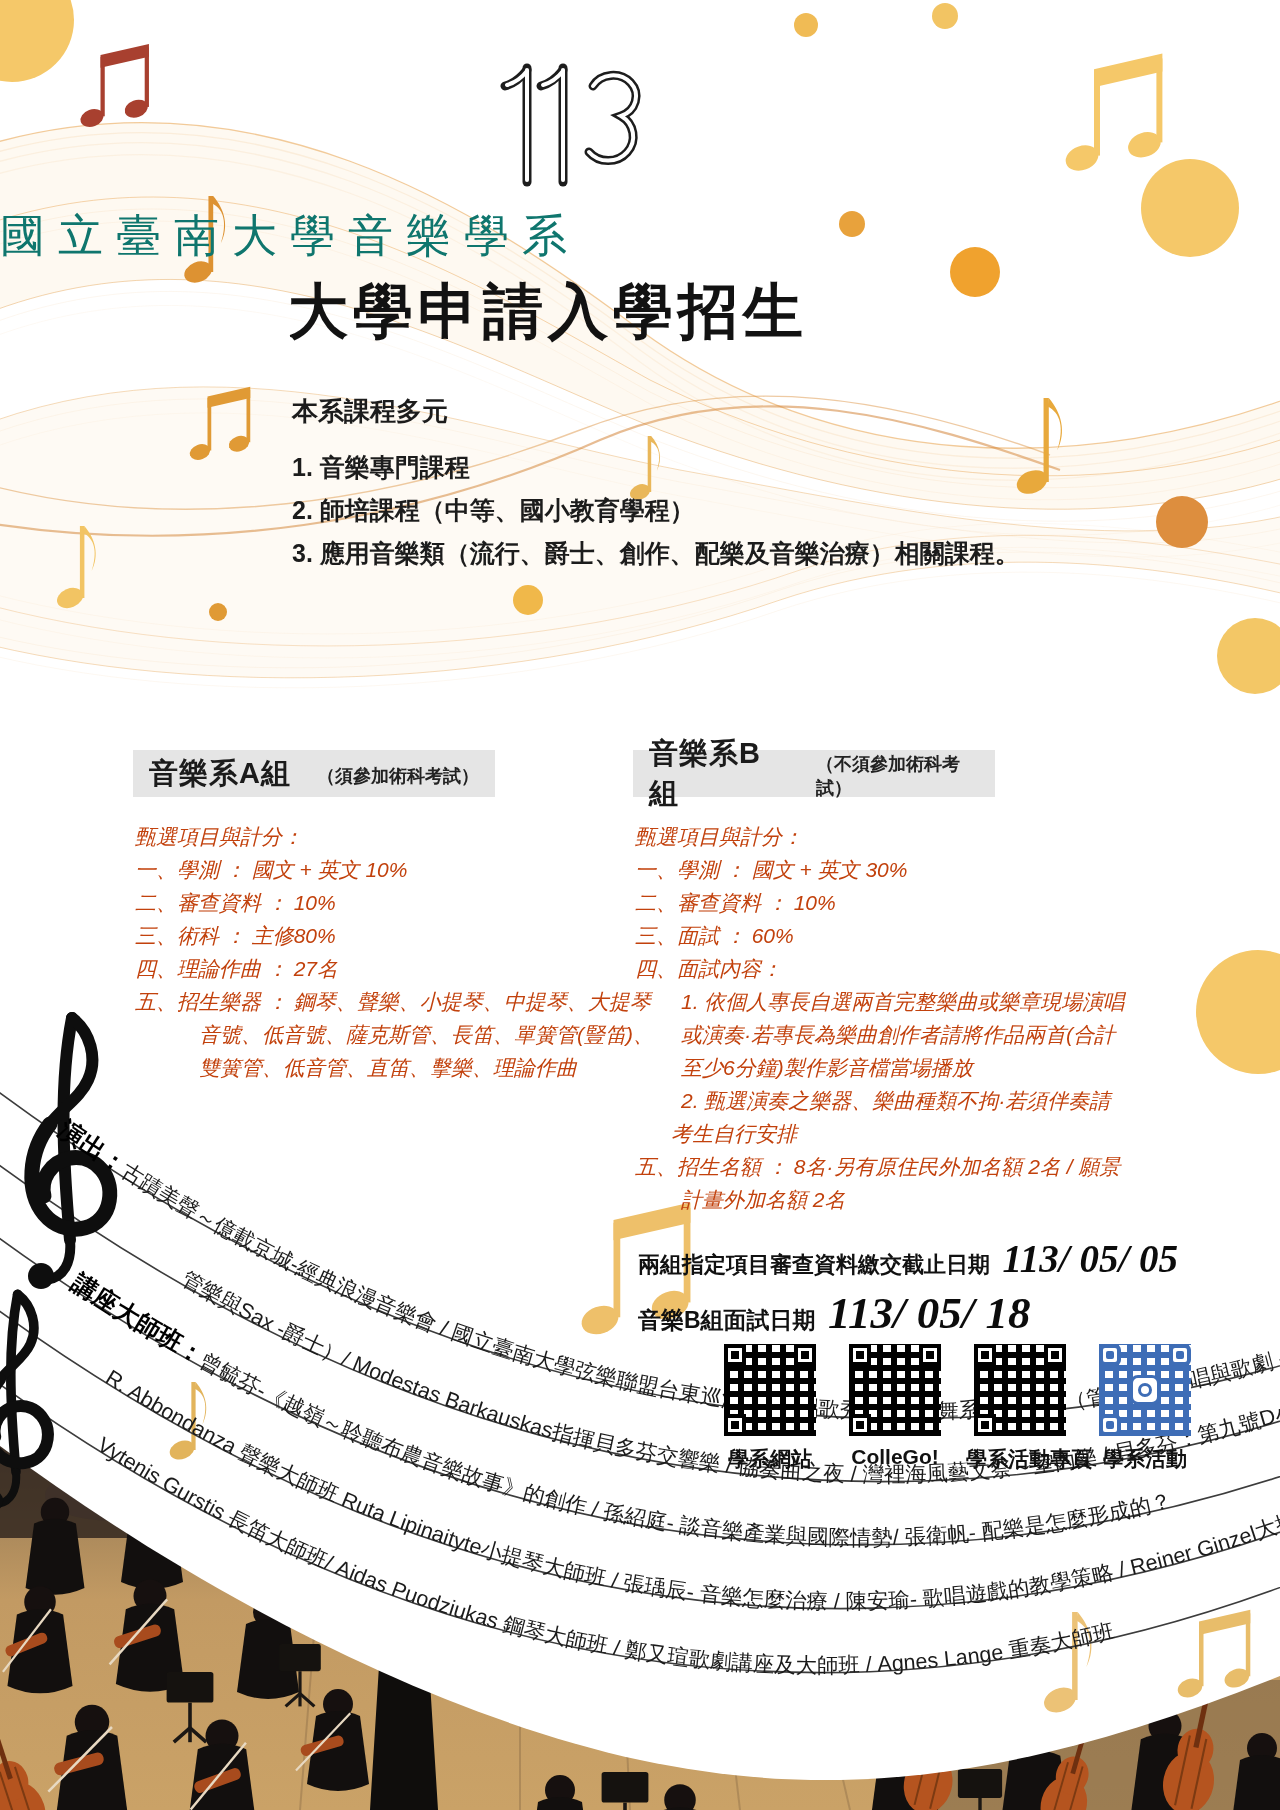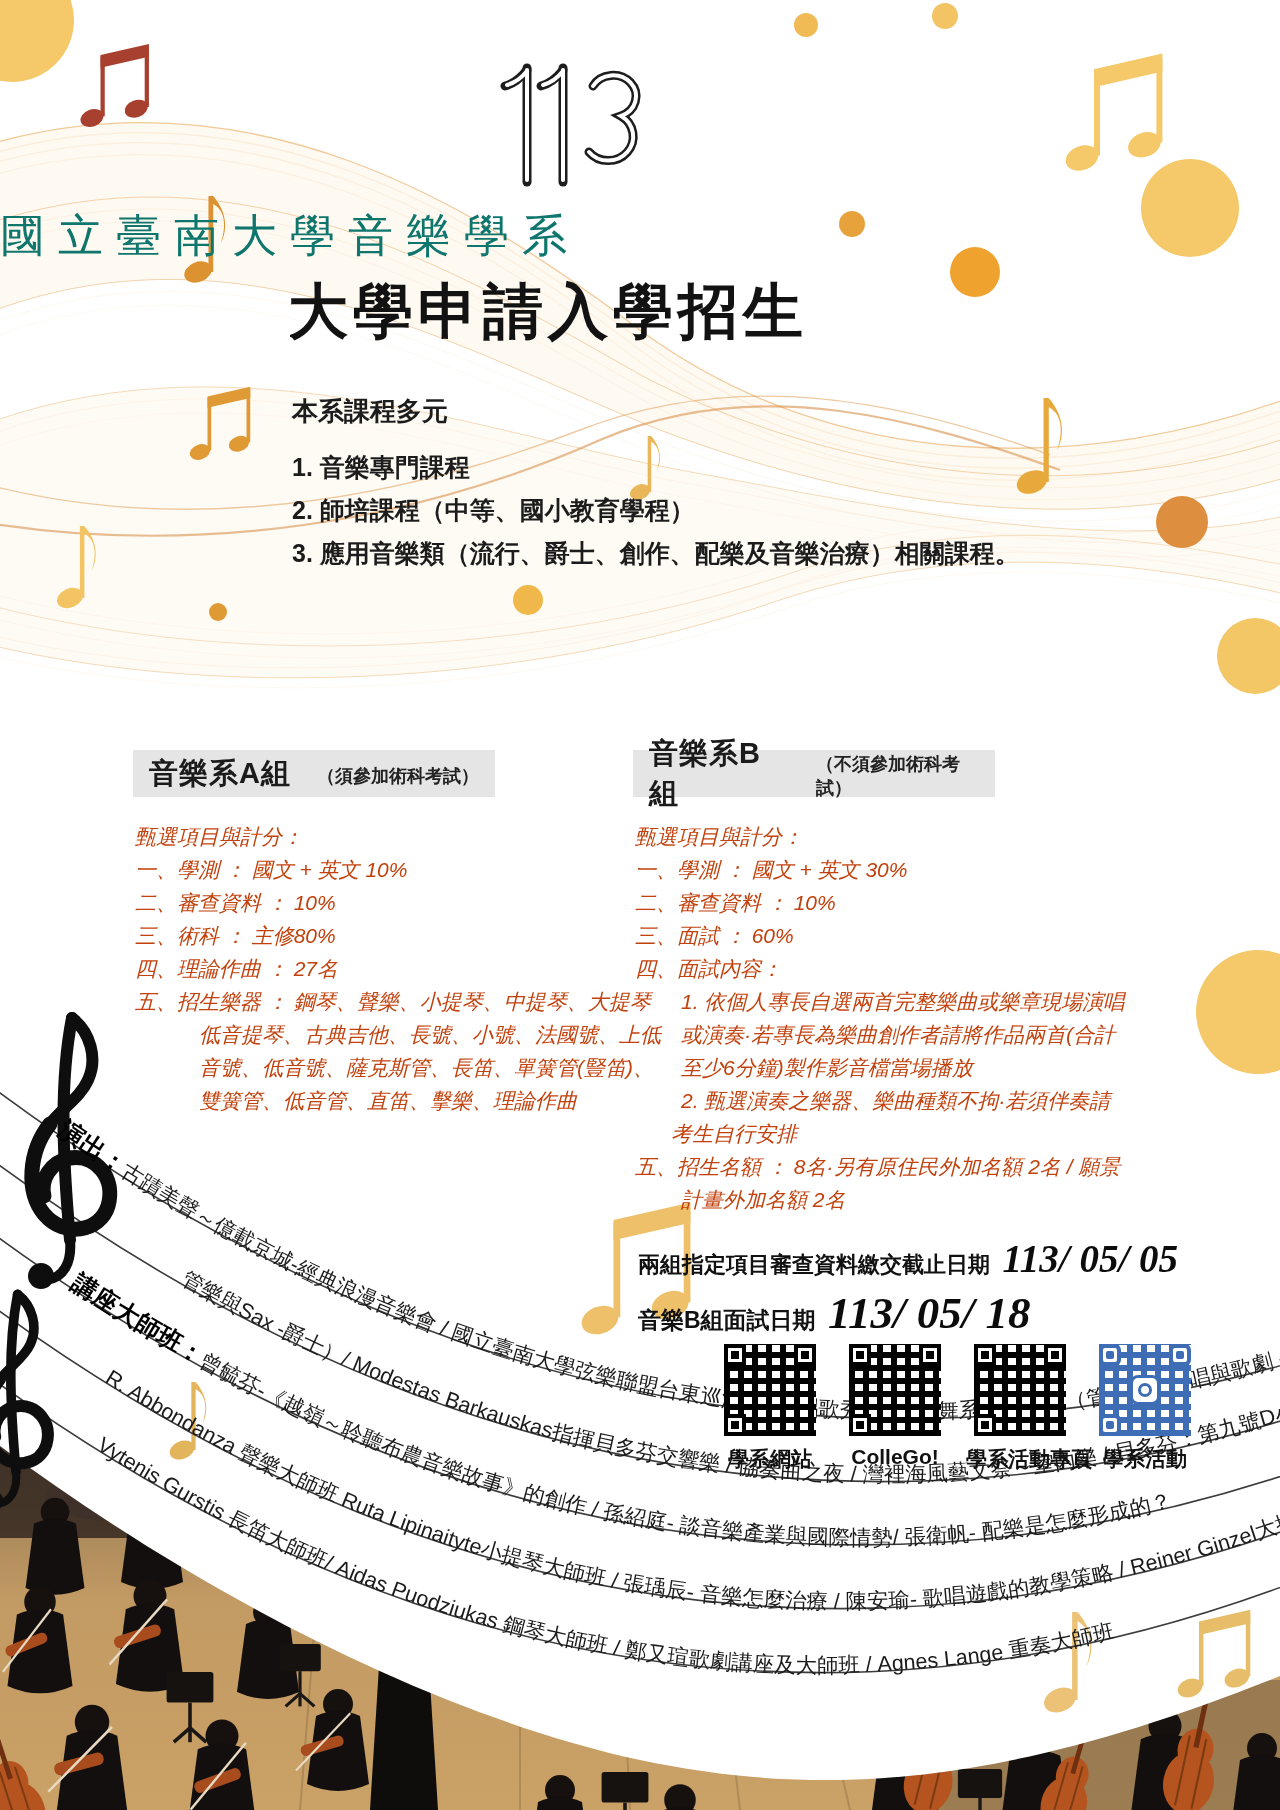--- a/index.html
+++ b/index.html
@@ -299,21 +299,20 @@
     <span class="bt">音樂系A組</span>
     <span class="bn">（須參加術科考試）</span>
   </div>
   <div class="glist" style="left:135px;top:820px;">
     <div class="gl">甄選項目與計分：</div>
     <div class="gl">一、學測 ： 國文 + 英文 10%</div>
     <div class="gl">二、審查資料 ： 10%</div>
     <div class="gl">三、術科 ： 主修80%</div>
     <div class="gl">四、理論作曲 ： 27名</div>
     <div class="gl">五、招生樂器 ： 鋼琴、聲樂、小提琴、中提琴、大提琴</div>
-    <div class="gl pad-a">低音提琴、古典吉他、長號、小號、法國號、上低</div>
     <div class="gl pad-a">音號、低音號、薩克斯管、長笛、單簧管(豎笛)、</div>
     <div class="gl pad-a">雙簧管、低音管、直笛、擊樂、理論作曲</div>
   </div>
 
   <div class="banner" style="left:633px;top:750px;">
     <span class="bt">音樂系B組</span>
     <span class="bn">（不須參加術科考試）</span>
   </div>
   <div class="glist" style="left:635px;top:820px;">
     <div class="gl">甄選項目與計分：</div>

